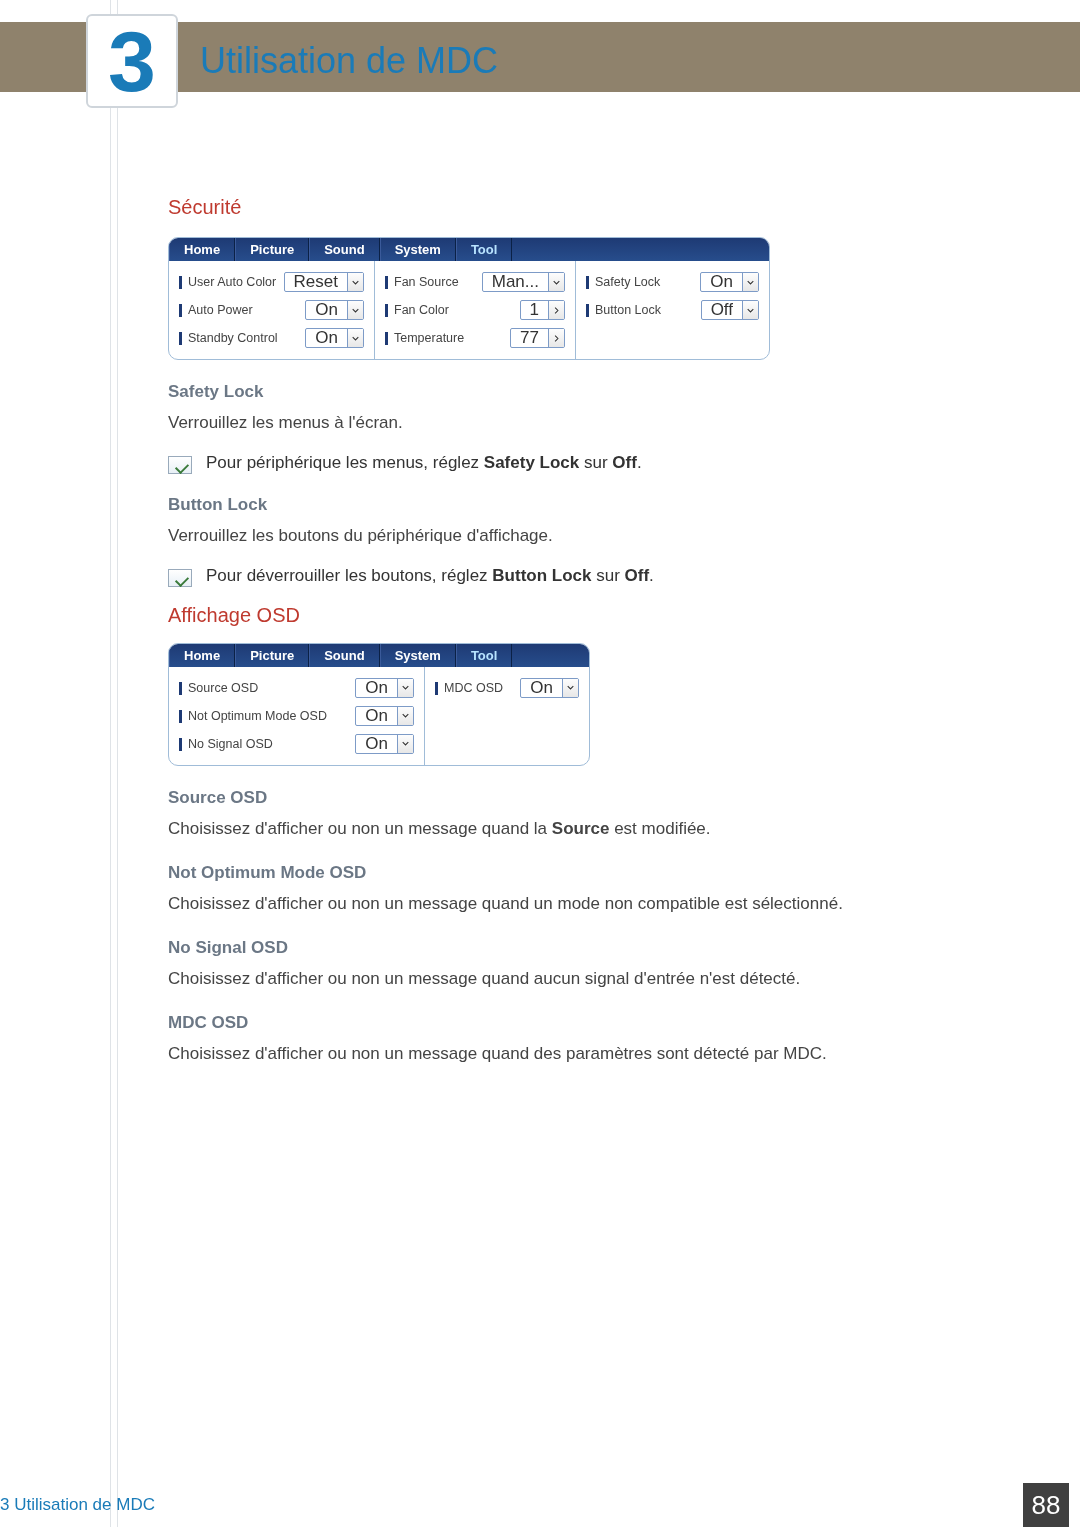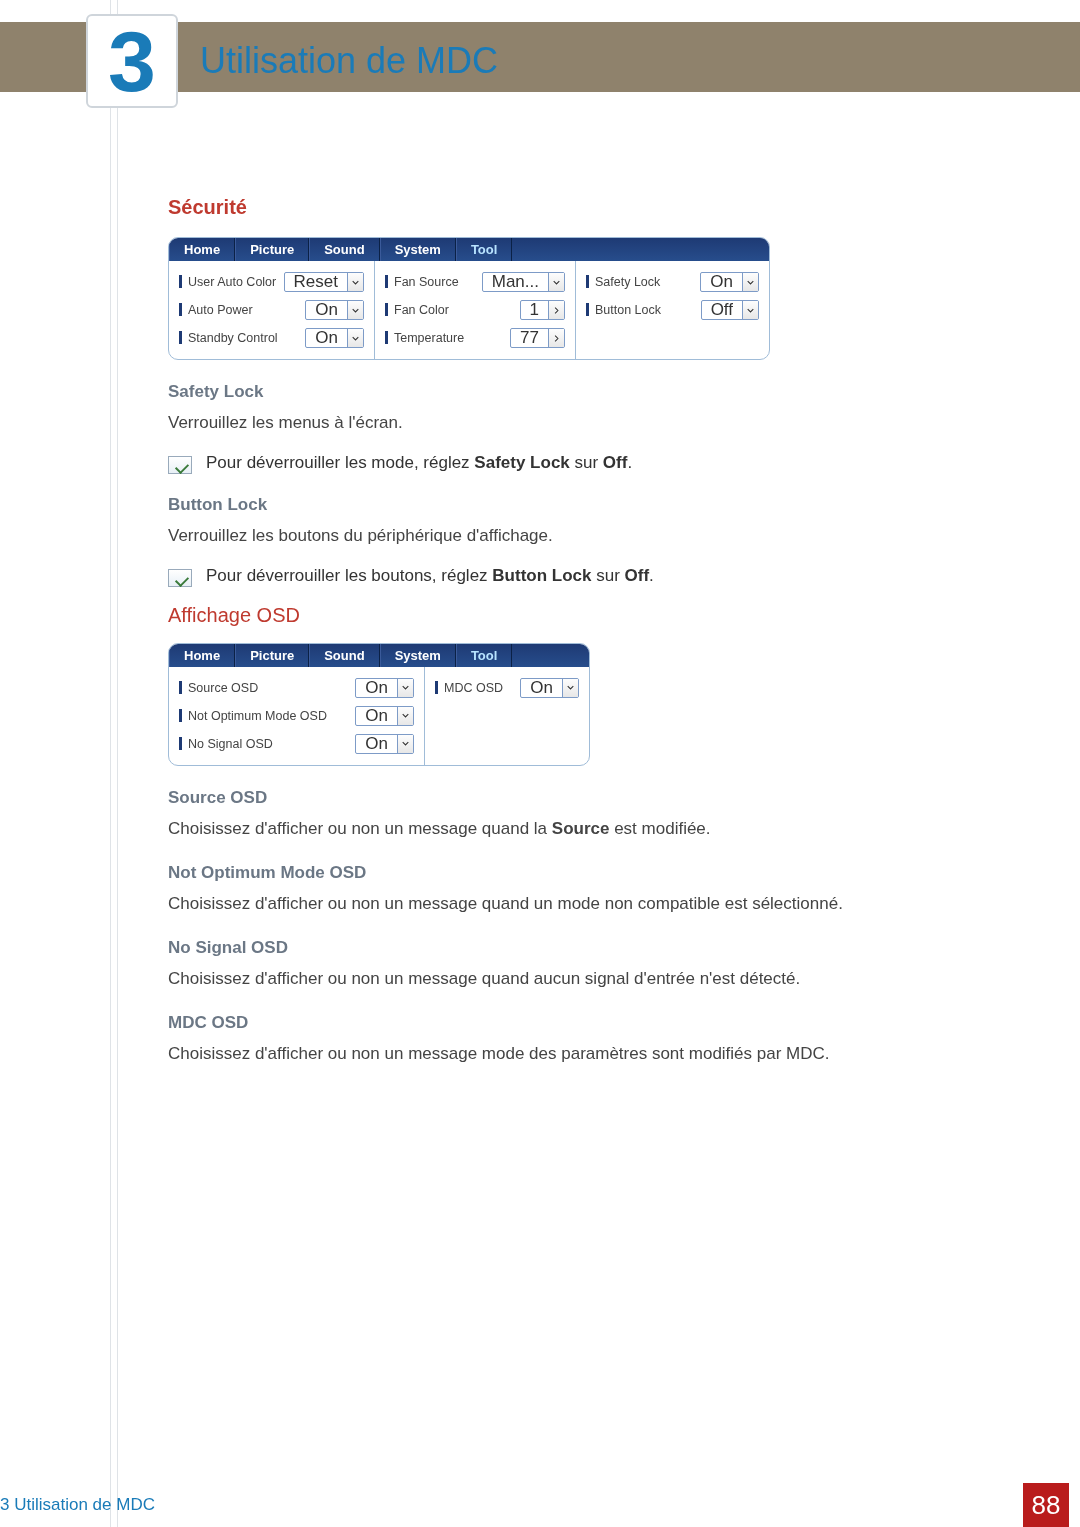--- a/index.html
+++ b/index.html
@@ -6,50 +6,50 @@
   .page{width:1080px;min-height:1527px;position:relative;margin:0 auto;background:#fff;box-sizing:border-box}
   
   .left-rails{position:absolute;left:110px;top:0;bottom:0;width:6px;border-left:1px solid #dfe3e7;border-right:1px solid #dfe3e7}
   
   .topbar{position:absolute;left:0;right:0;top:22px;height:70px;background:#8f826c}
   
   .badge{position:absolute;left:86px;top:14px;width:88px;height:90px;background:#fff;border:2px solid #cfd5db;border-radius:6px;display:flex;align-items:center;justify-content:center;z-index:2}
   .badge span{font-size:86px;font-weight:700;color:#1a7bb8;font-family:Arial,Helvetica,sans-serif;line-height:1}
   .chapter-title{position:absolute;left:200px;top:40px;font-size:36px;color:#1a7bb8;font-weight:400;z-index:3}
   .content{position:absolute;left:168px;top:196px;width:780px}
-  .h-red{color:#bf3a2f;font-size:20px;margin:0 0 18px 0;font-weight:700}
+  .h-red{color:#bf3a2f;font-size:20px;margin:0 0 18px 0;font-weight:400}
   .h4{color:#6b7785;font-size:17px;font-weight:700;margin:22px 0 10px 0}
   .p{color:#444;font-size:17px;margin:0 0 18px 0;line-height:1.35}
   .note{display:flex;align-items:flex-start;margin:8px 0 18px 0}
   .note-icon{width:22px;height:16px;border:1px solid #9ab;background:linear-gradient(#fff,#e8f0f6);margin-right:14px;flex:0 0 22px;position:relative;top:3px}
   .note-icon::after{content:"";position:absolute;right:3px;bottom:2px;width:10px;height:6px;border-bottom:2px solid #3a7a3a;border-left:2px solid #3a7a3a;transform:rotate(-45deg)}
   .note-text{font-size:17px;color:#333}
   .bold{font-weight:700}
   
   .panel{border:1px solid #a0bcd8;border-radius:10px;overflow:hidden;margin:6px 0 8px 0}
   .panel1{width:600px}
   .panel2{width:420px}
   .tabs{display:flex;background:linear-gradient(#1e3a74,#274d8c);font-size:13px;font-weight:700;color:#fff}
   .tab{padding:4px 14px;border-left:1px solid #3a5a9a;border-right:1px solid #0b2146}
   .tab.hl{color:#b8e3ff}
   .tabs .spacer{flex:1}
   .grid{display:flex}
   .col{padding:6px 10px;border-right:1px solid #a0bcd8}
   .col:last-child{border-right:none}
   .row{display:flex;align-items:center;height:26px;margin:2px 0;font-size:12.5px;color:#444}
-  .row .lbl{display:flex;align-items:flex-start}
+  .row .lbl{display:flex;align-items:flex-end}
   .mark{width:3px;height:13px;background:#1e3a74;margin-right:6px}
   .dd{margin-left:auto;border:1px solid #7d9bc7;background:#fff;height:18px;display:flex;align-items:center;font-size:17px;color:#333;border-radius:2px}
   .dd .val{padding:0 9px}
   .dd .arr{width:15px;height:18px;border-left:1px solid #7d9bc7;display:flex;align-items:center;justify-content:center;background:linear-gradient(#fdfdfd,#e7e7e7)}
   .arr svg{width:7px;height:7px}
   
   .footer{position:absolute;left:0;right:11px;bottom:0;height:44px;display:flex;align-items:center;justify-content:space-between}
   .footer-txt{color:#1a7bb8;font-size:17px;margin-right:6px}
-  .pn{width:46px;height:44px;background:#b91c1c;display:flex;align-items:center;justify-content:center;color:#fff;font-size:26px;margin-right:0}
+  .pn{width:46px;height:44px;background:#404040;display:flex;align-items:center;justify-content:center;color:#fff;font-size:26px;margin-right:0}
   .h-red2{color:#bf3a2f;font-size:20px;margin:18px 0 16px 0;font-weight:400}
 </style>
 </head>
 <body>
 
 <div class="page">
   <div class="left-rails"></div>
   <div class="topbar"></div>
   <div class="badge">
       <span>3</span>
@@ -189,21 +189,21 @@
             </div>
         </div>
       </div>
     </div>
 
     <div class="h4">Safety Lock</div>
     <div class="p">Verrouillez les menus à l'écran.</div>
     <div class="note">
       <div class="note-icon"></div>
       <div class="note-text">
-        <span>Pour déverrouiller les mode, réglez </span><span class="bold">Safety Lock</span><span> sur </span><span class="bold">Off</span><span>.</span>
+        <span>Pour périphérique les menus, réglez </span><span class="bold">Safety Lock</span><span> sur </span><span class="bold">Off</span><span>.</span>
       </div>
     </div>
 
     <div class="h4">Button Lock</div>
     <div class="p">Verrouillez les boutons du périphérique d'affichage.</div>
     <div class="note">
       <div class="note-icon"></div>
       <div class="note-text">
         <span>Pour déverrouiller les boutons, réglez </span><span class="bold">Button Lock</span><span> sur </span><span class="bold">Off</span><span>.</span>
       </div>
@@ -288,21 +288,21 @@
       <span>Choisissez d'afficher ou non un message quand la </span><span class="bold">Source</span><span> est modifiée.</span>
     </div>
 
     <div class="h4">Not Optimum Mode OSD</div>
     <div class="p">Choisissez d'afficher ou non un message quand un mode non compatible est sélectionné.</div>
 
     <div class="h4">No Signal OSD</div>
     <div class="p">Choisissez d'afficher ou non un message quand aucun signal d'entrée n'est détecté.</div>
 
     <div class="h4">MDC OSD</div>
-    <div class="p">Choisissez d'afficher ou non un message mode des paramètres sont modifiés par MDC.</div>
+    <div class="p">Choisissez d'afficher ou non un message quand des paramètres sont détecté par MDC.</div>
 
   </div>
 
   <div class="footer">
     <div class="footer-txt">3 Utilisation de MDC</div>
     <div class="pn">88</div>
   </div>
 </div>
 
 </body></html>

